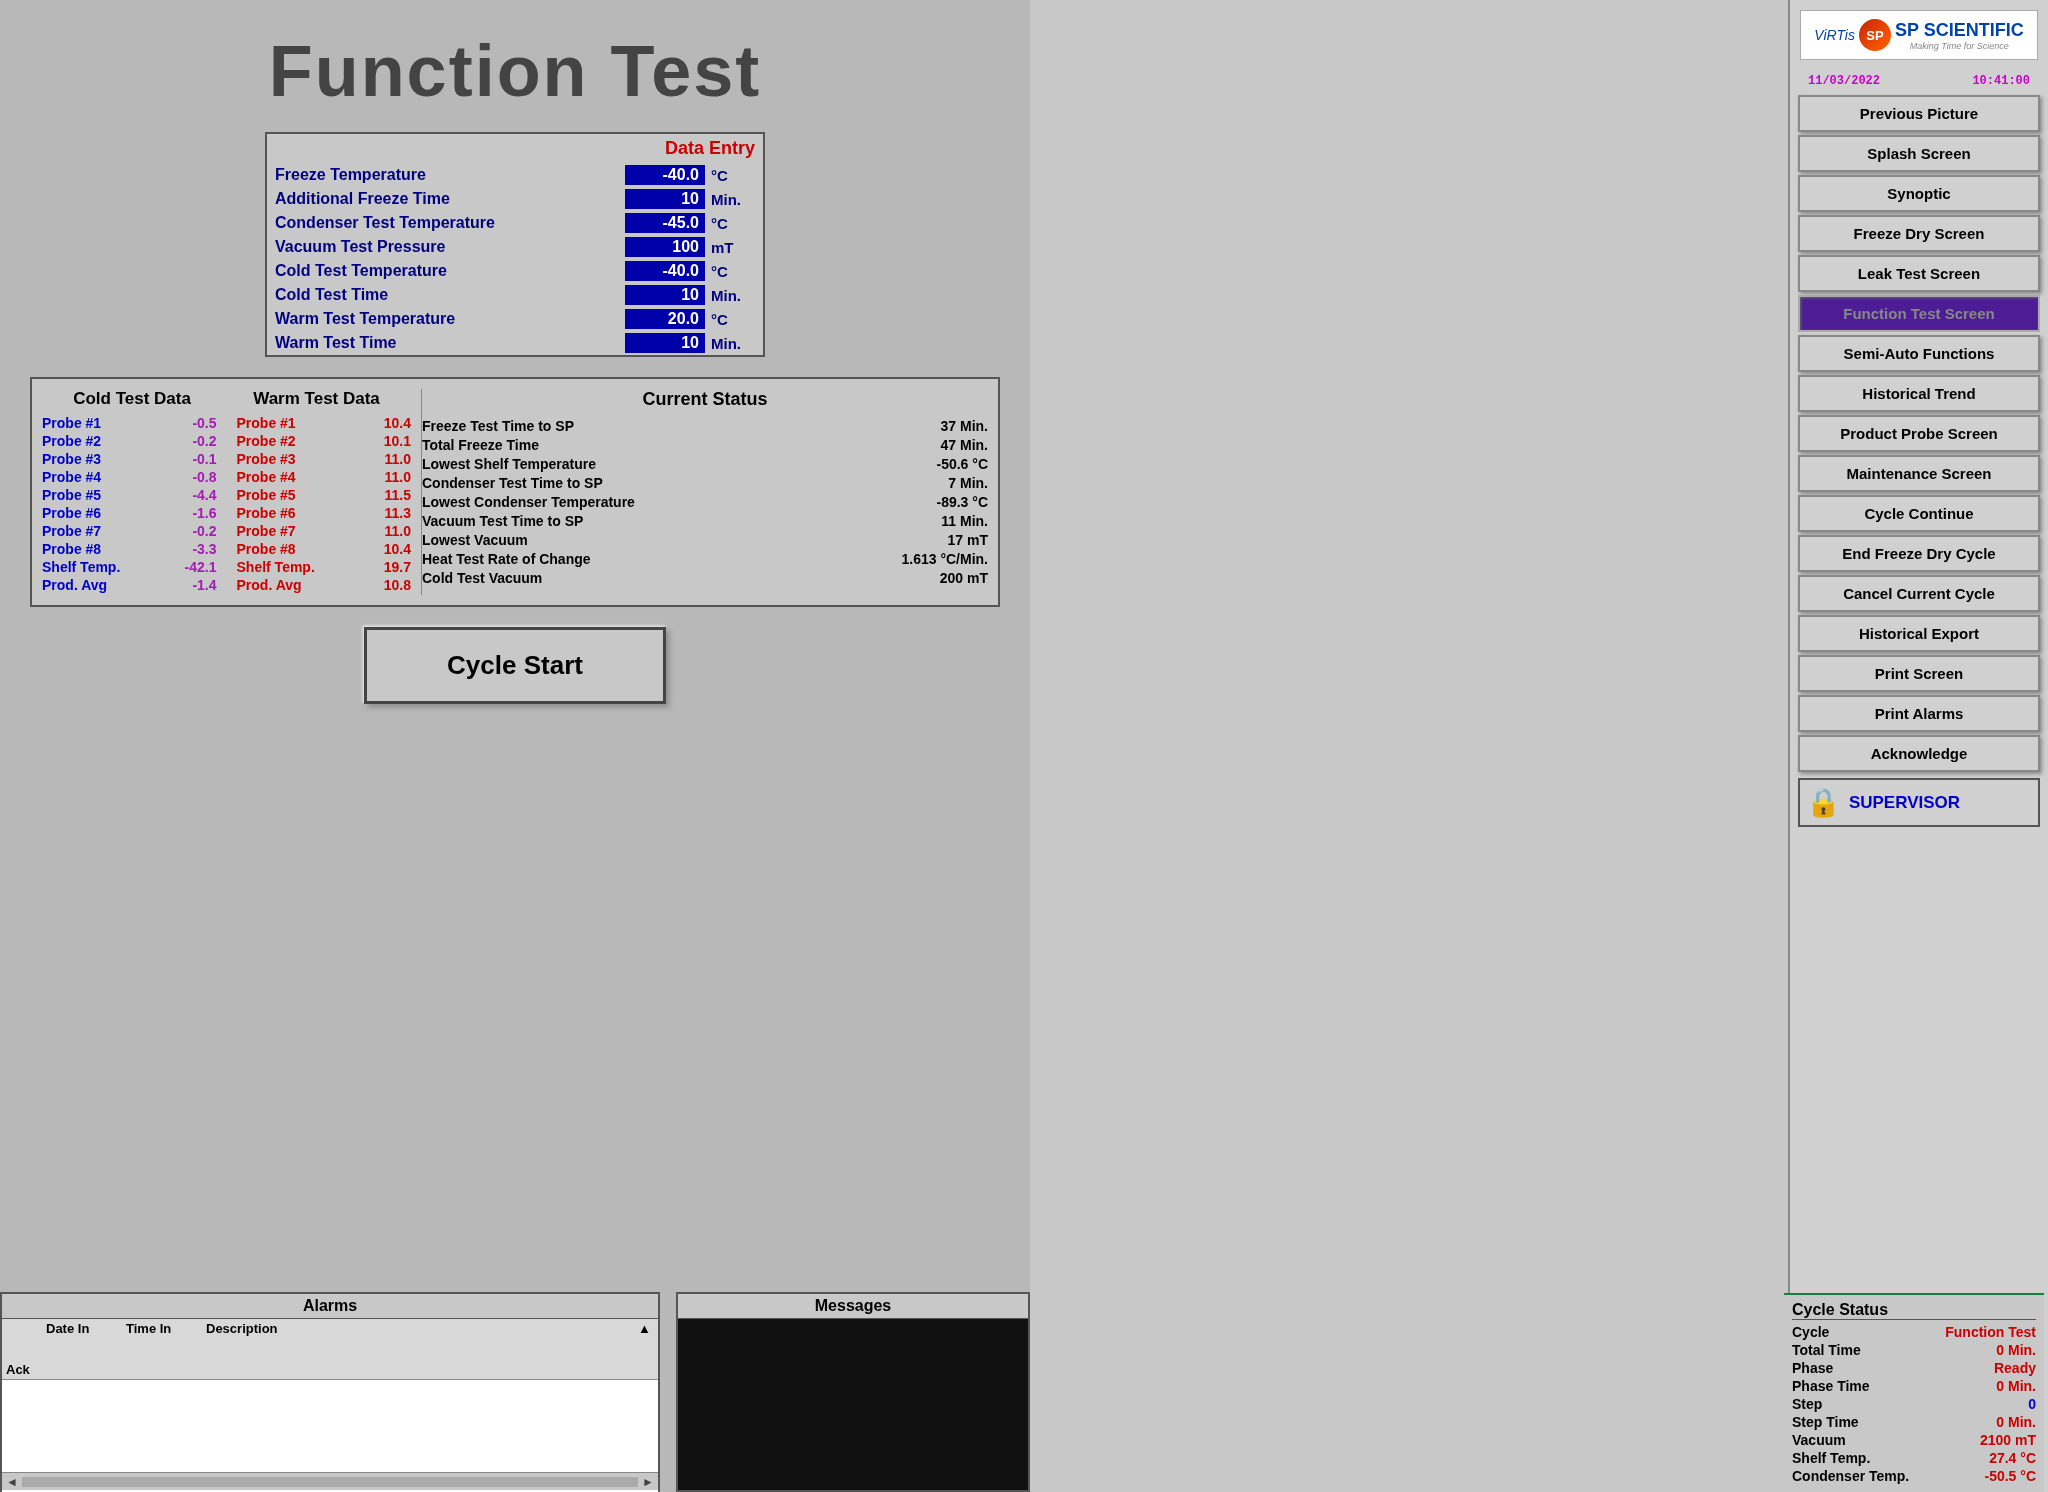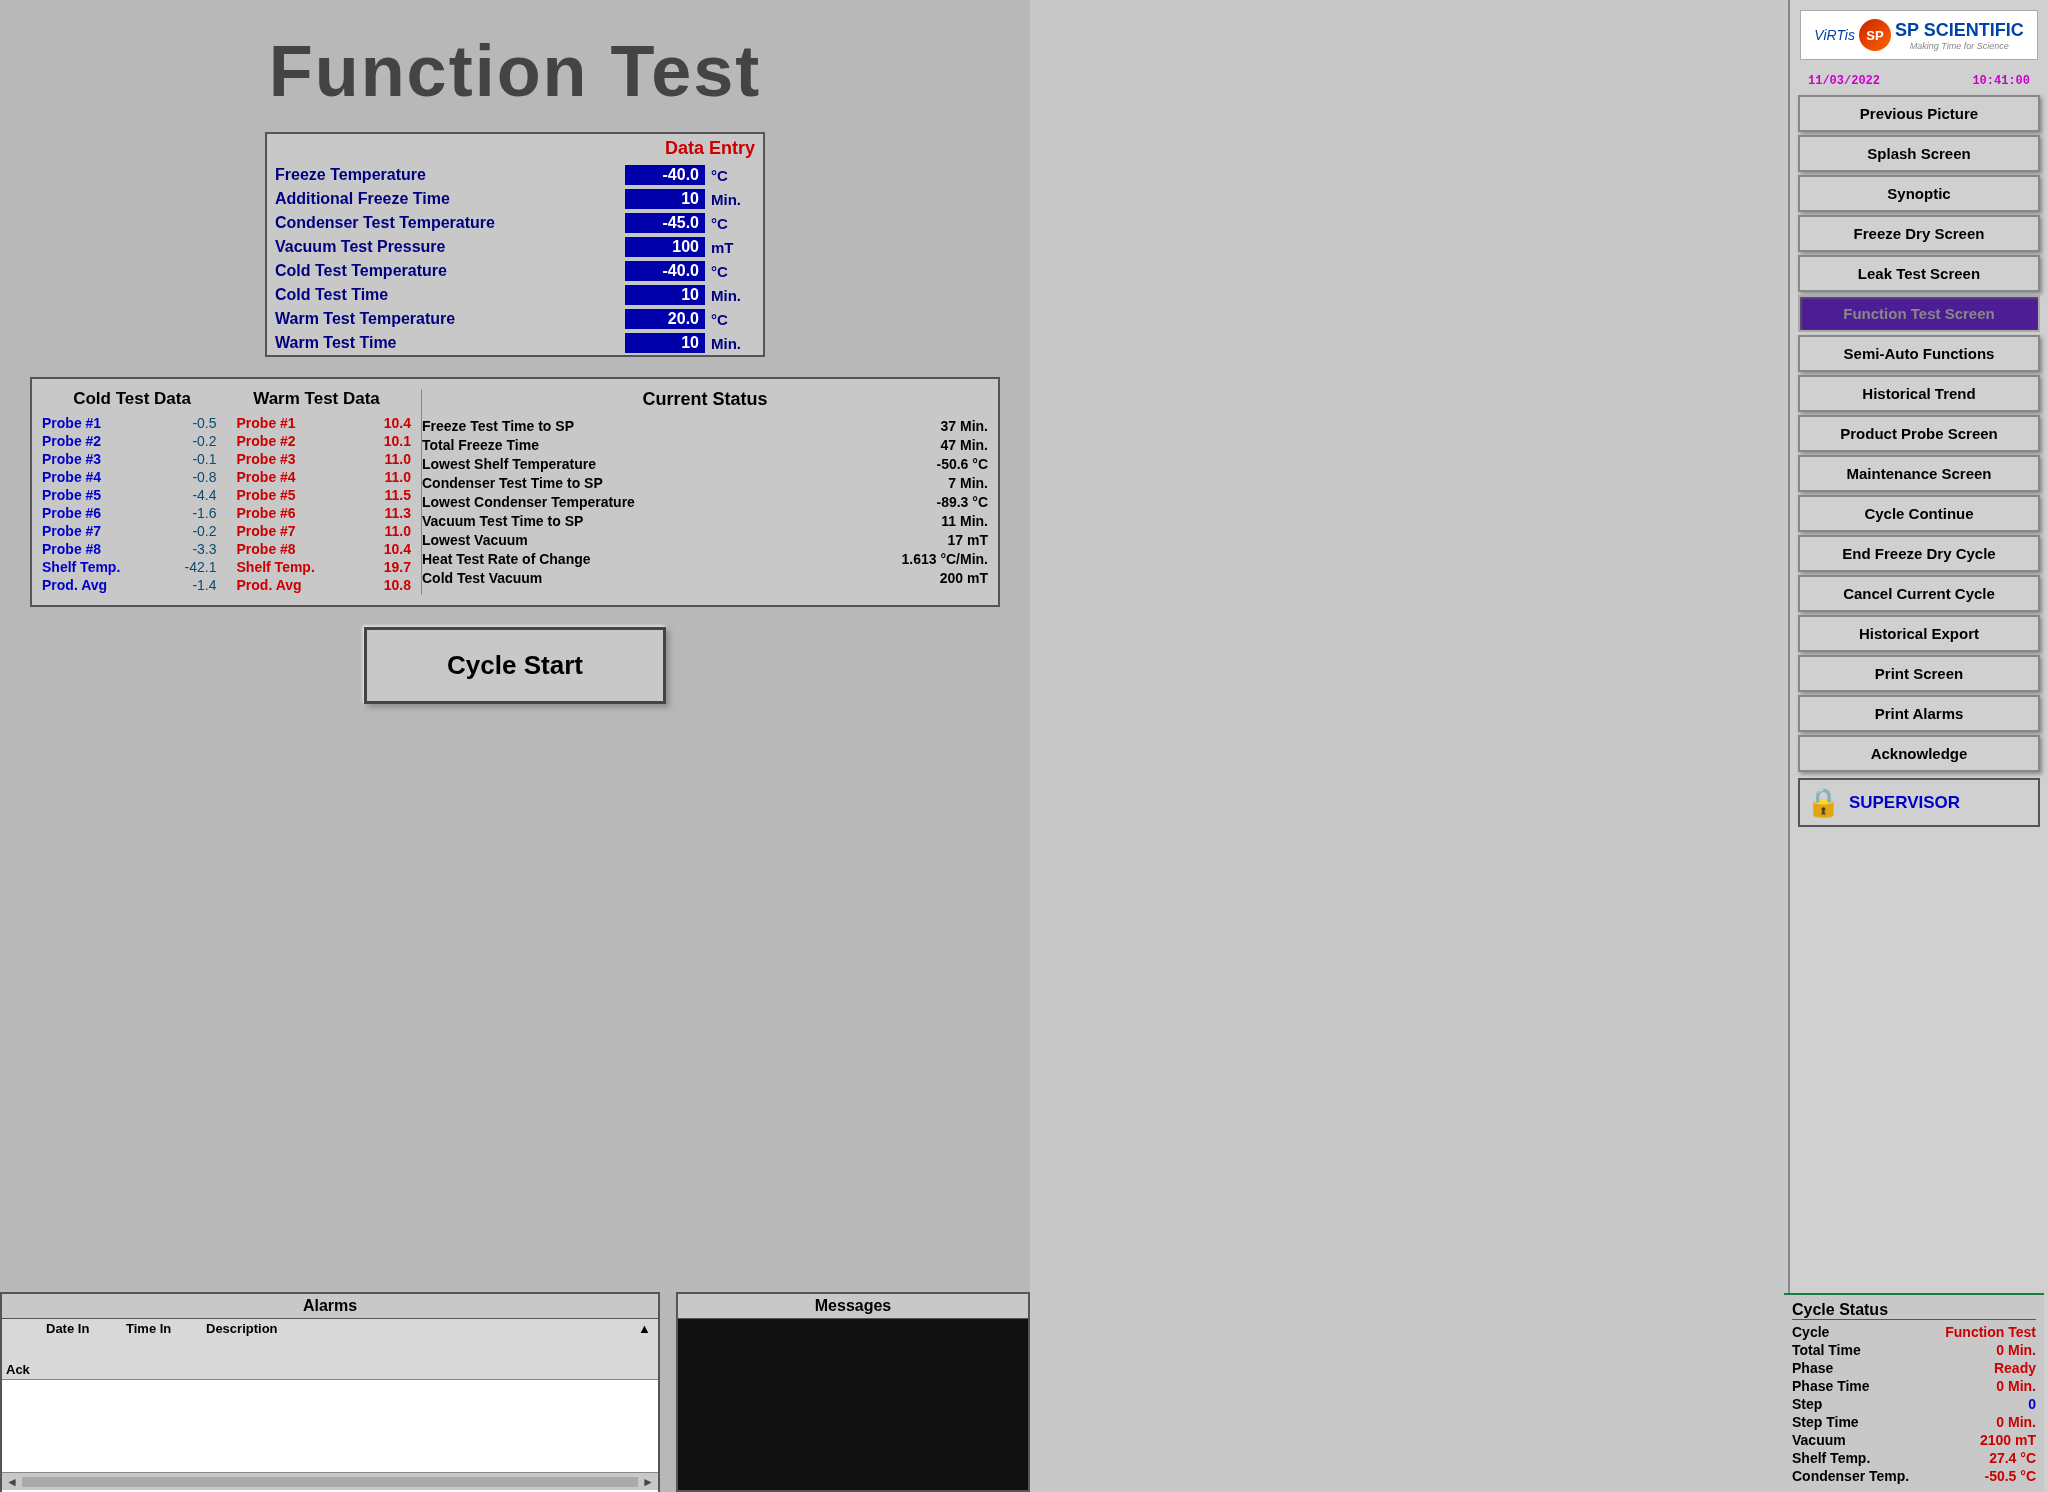--- a/index.html
+++ b/index.html
@@ -133,21 +133,21 @@
       justify-content: space-between;
     }
 
     .probe-warm {
       display: flex;
       width: 180px;
       justify-content: space-between;
     }
 
     .probe-label { color: #0000cc; font-weight: bold; }
-    .probe-cold-val { color: #0c4a6e; font-weight: normal; }
+    .probe-cold-val { color: #a21caf; font-weight: bold; }
     .probe-warm-val { color: #cc0000; font-weight: bold; }
 
     .status-section {
       flex: 1;
     }
 
     .status-header {
       text-align: center;
       font-size: 18px;
       font-weight: bold;

